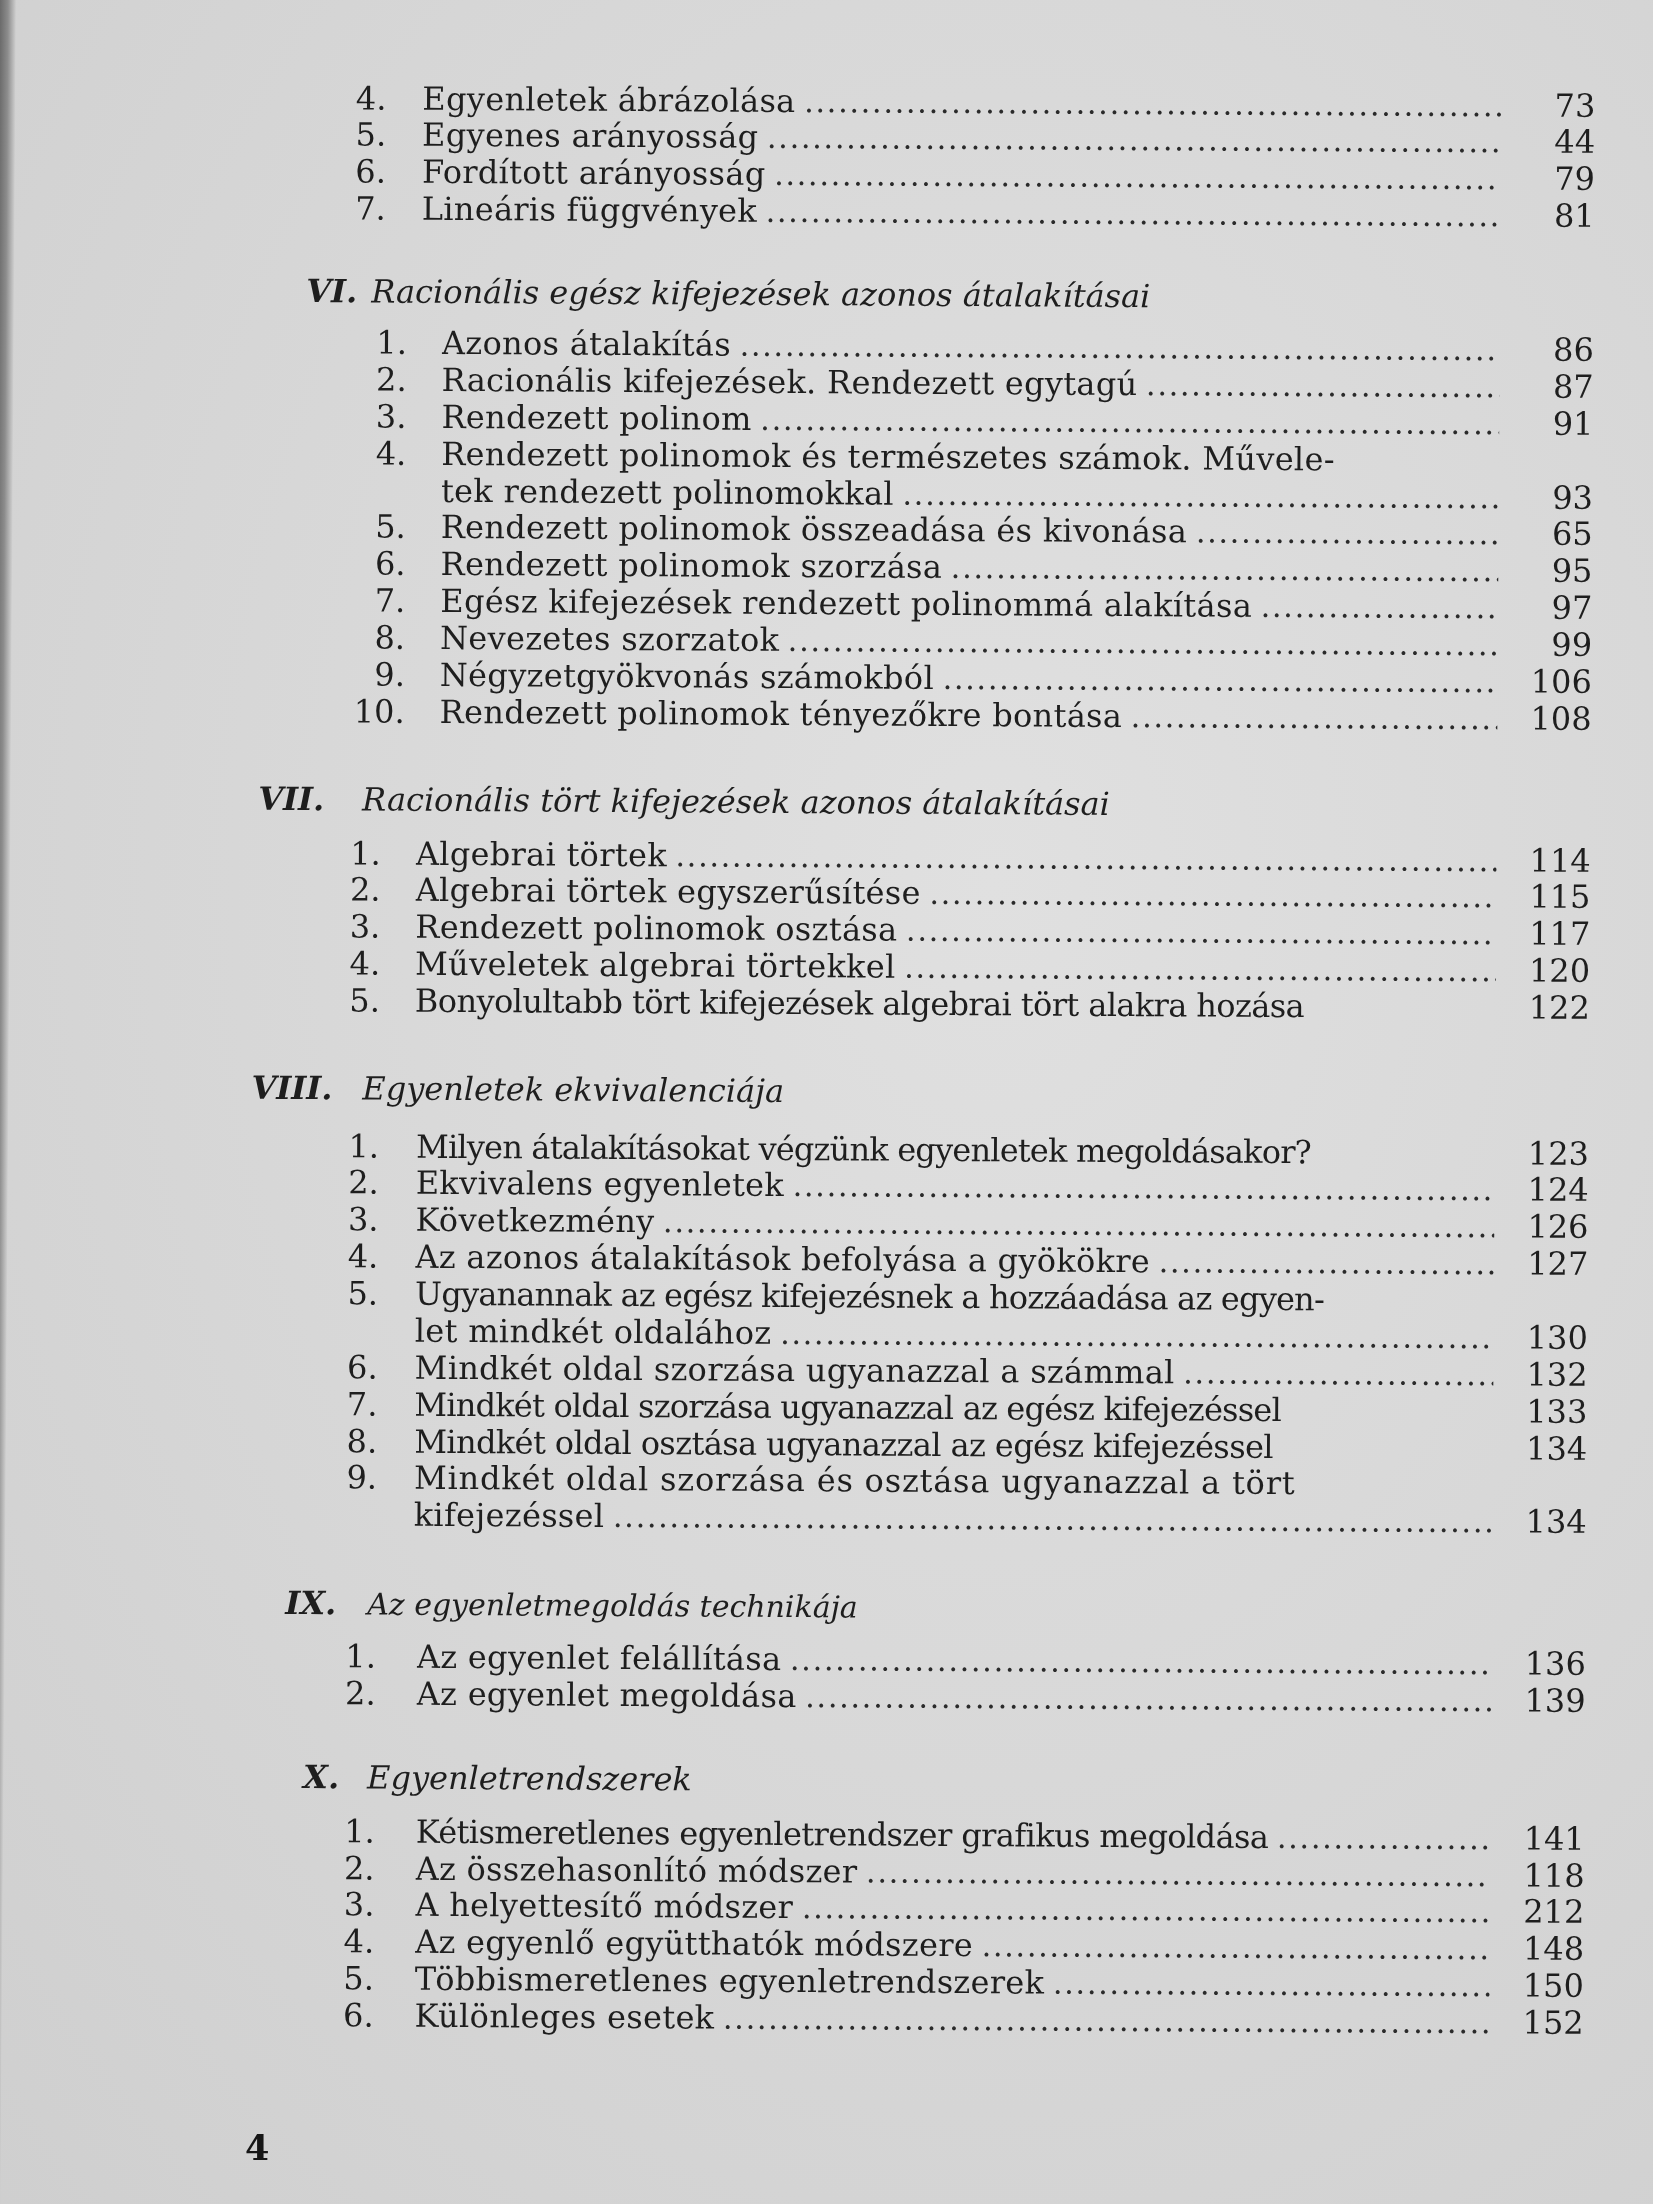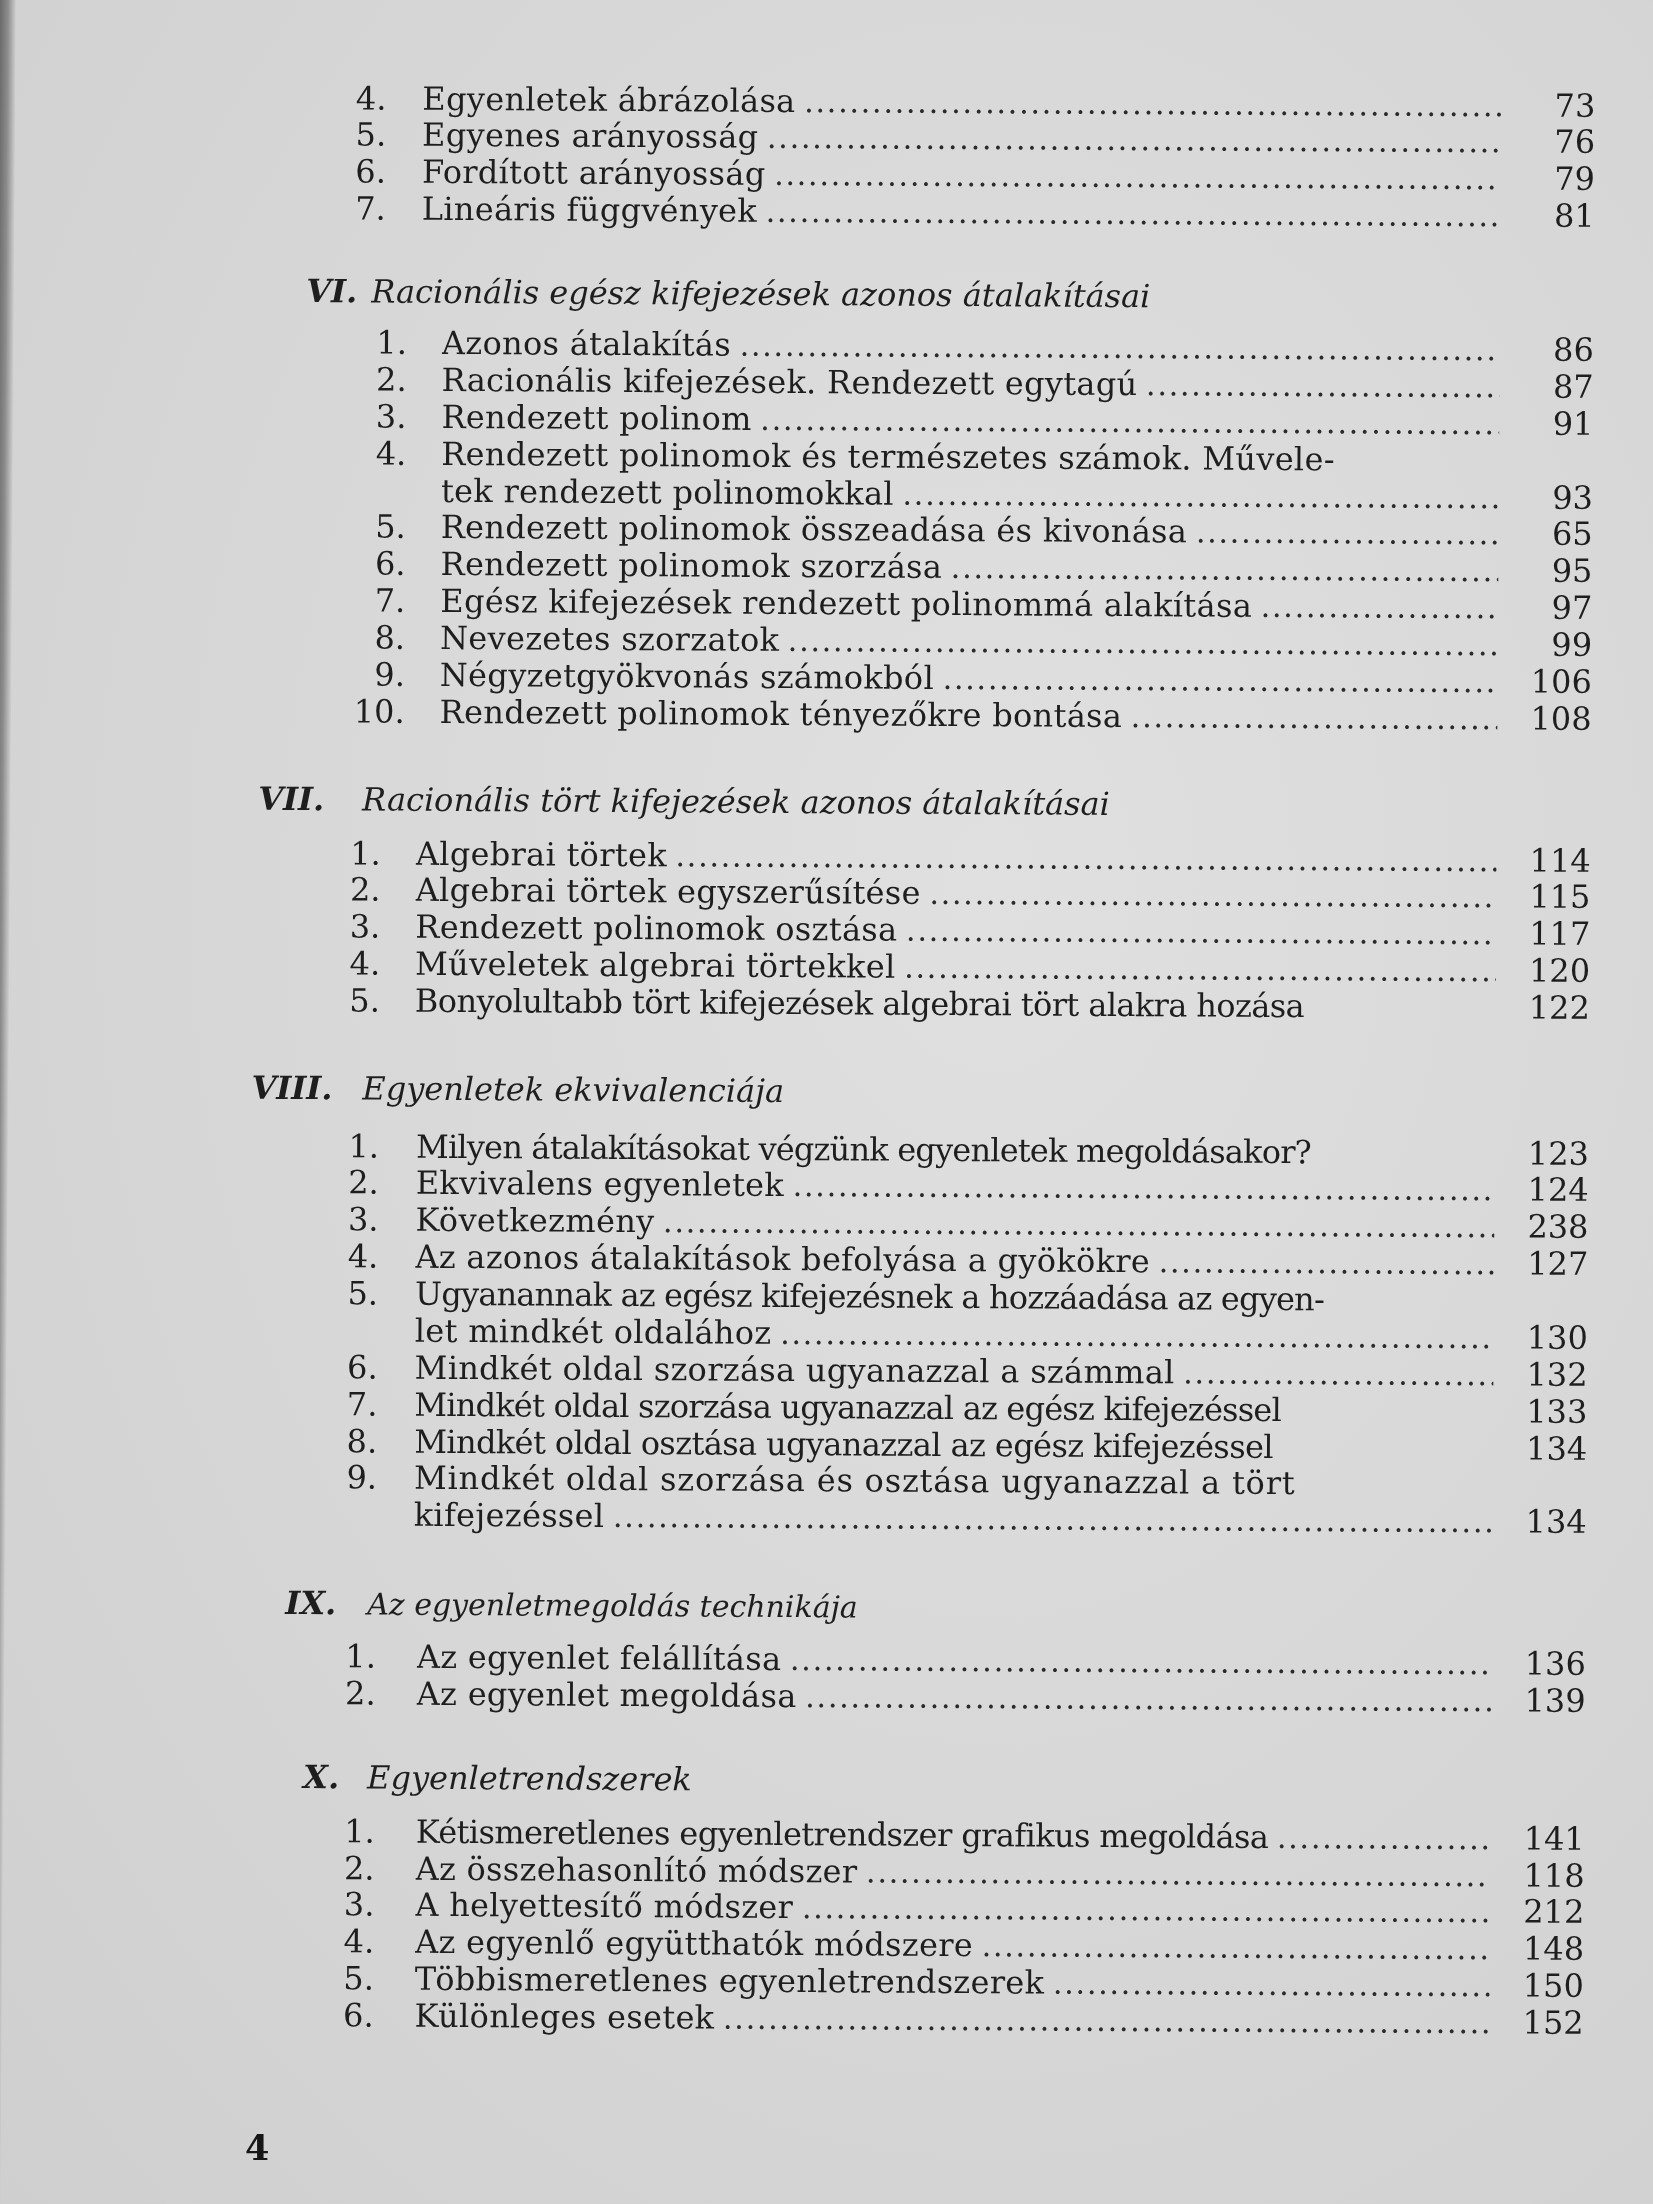--- a/index.html
+++ b/index.html
@@ -121,21 +121,21 @@
           <span class="leader">........................................................................................................</span>
         </span>
       <span class="page-no">73</span>
     </div>
     <div class="row" style="top:116px">
       <span class="num" style="left:333px">5.</span>
       <span class="txt" style="left:423px;width:1079px">
           <span class="label">Egyenes arányosság</span>
           <span class="leader">........................................................................................................</span>
         </span>
-      <span class="page-no">76</span>
+      <span class="page-no">44</span>
     </div>
     <div class="row" style="top:153px">
       <span class="num" style="left:333px">6.</span>
       <span class="txt" style="left:423px;width:1079px">
           <span class="label">Fordított arányosság</span>
           <span class="leader">........................................................................................................</span>
         </span>
       <span class="page-no">79</span>
     </div>
     <div class="row" style="top:190px">
@@ -302,21 +302,21 @@
           <span class="leader">........................................................................................................</span>
         </span>
       <span class="page-no">124</span>
     </div>
     <div class="row" style="top:1201px">
       <span class="num" style="left:332px">3.</span>
       <span class="txt" style="left:423px;width:1079px">
           <span class="label">Következmény</span>
           <span class="leader">........................................................................................................</span>
         </span>
-      <span class="page-no">238</span>
+      <span class="page-no">126</span>
     </div>
     <div class="row" style="top:1238px">
       <span class="num" style="left:332px">4.</span>
       <span class="txt" style="left:423px;width:1079px">
           <span class="label">Az azonos átalakítások befolyása a gyökökre</span>
           <span class="leader">........................................................................................................</span>
         </span>
       <span class="page-no">127</span>
     </div>
     <div class="row" style="top:1275px">

